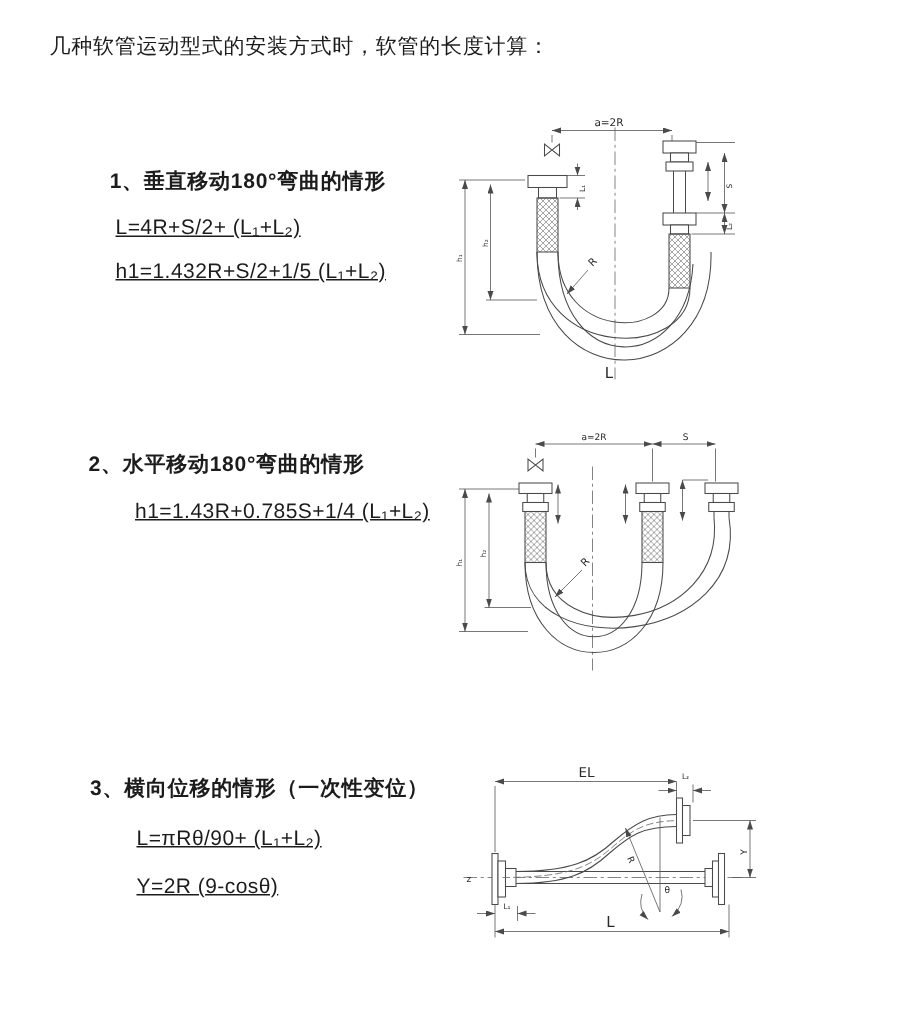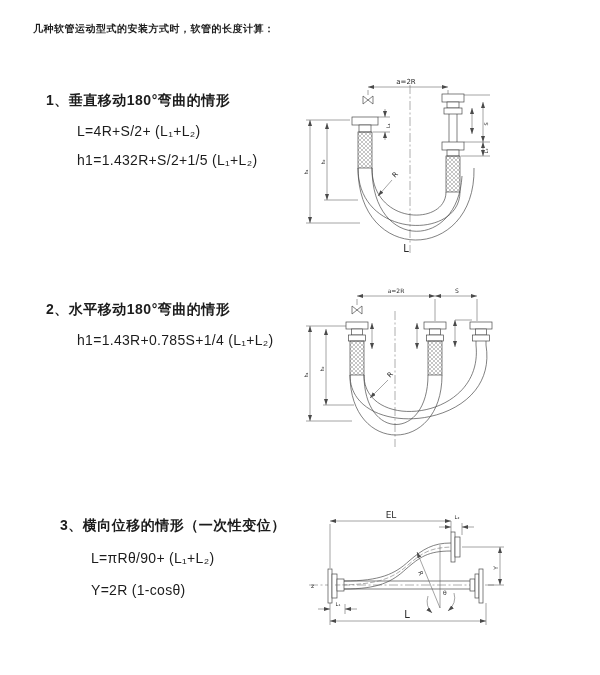--- a/index.html
+++ b/index.html
@@ -3,32 +3,32 @@
 <meta charset="utf-8">
 <style>
   html,body{margin:0;padding:0;}
   body{
     width:600px;height:675px;background:#ffffff;position:relative;
     font-family:"Liberation Sans","DejaVu Sans",sans-serif;color:#1c1c1c;
     overflow:hidden;
   }
   .title{
     position:absolute;left:33px;top:22px;
-    font-size:10px;font-weight:bold;letter-spacing:.5px;white-space:nowrap;
+    font-size:14px;font-weight:normal;letter-spacing:.5px;white-space:nowrap;
   }
   .sec{position:absolute;left:46px;}
   .sec .heading{font-size:14px;font-weight:bold;letter-spacing:.5px;white-space:nowrap;}
-  .sec .flist{margin-top:7px;}
+  .sec .flist{margin-top:7px;text-decoration:underline;}
   .formula{
     margin-left:31px;font-size:14px;letter-spacing:.3px;height:28.5px;
     display:flex;align-items:center;white-space:nowrap;
   }
   .sec3 .formula{height:32px;}
-  #sec1{top:92px;}
-  #sec2{top:301px;}
+  #sec1{top:112px;text-align:right;}
+  #sec2{top:301px;margin-left:13px;}
   #sec3{top:517px;margin-left:14px;}
   svg.diag{position:absolute;overflow:visible;}
   #d1{left:300px;top:72px;}
   #d2{left:300px;top:283px;}
   #d3{left:305px;top:508px;}
   svg .ln{stroke:#4a4a4a;stroke-width:.7;fill:none;}
   svg .thin{stroke:#5a5a5a;stroke-width:.55;fill:none;}
   svg .cl{stroke:#6a6a6a;stroke-width:.55;fill:none;stroke-dasharray:9 2.5 2 2.5;}
   svg .dash{stroke:#6a6a6a;stroke-width:.55;fill:none;stroke-dasharray:5 2;}
   svg .fit{fill:#ffffff;stroke:#4a4a4a;stroke-width:.7;}
@@ -68,21 +68,21 @@
   <div class="heading">2、水平移动180°弯曲的情形</div>
   <div class="flist">
     <div class="formula">h1=1.43R+0.785S+1/4 (L₁+L₂)</div>
   </div>
 </div>
 
 <div class="sec sec3" id="sec3">
   <div class="heading">3、横向位移的情形（一次性变位）</div>
   <div class="flist">
     <div class="formula">L=πRθ/90+ (L₁+L₂)</div>
-    <div class="formula">Y=2R (1-cosθ)</div>
+    <div class="formula">Y=2R (9-cosθ)</div>
   </div>
 </div>
 
 <svg id="d1" class="diag" width="250" height="188" viewBox="0 0 250 188">
 
   <path class="cl" d="M110,13 V181"></path>
 
   <g>
     <path class="ln" d="M58,96 C58,194 176,190 174,96"></path>
     <path class="ln" d="M72,96 C72,180 158,178 162,104"></path>

